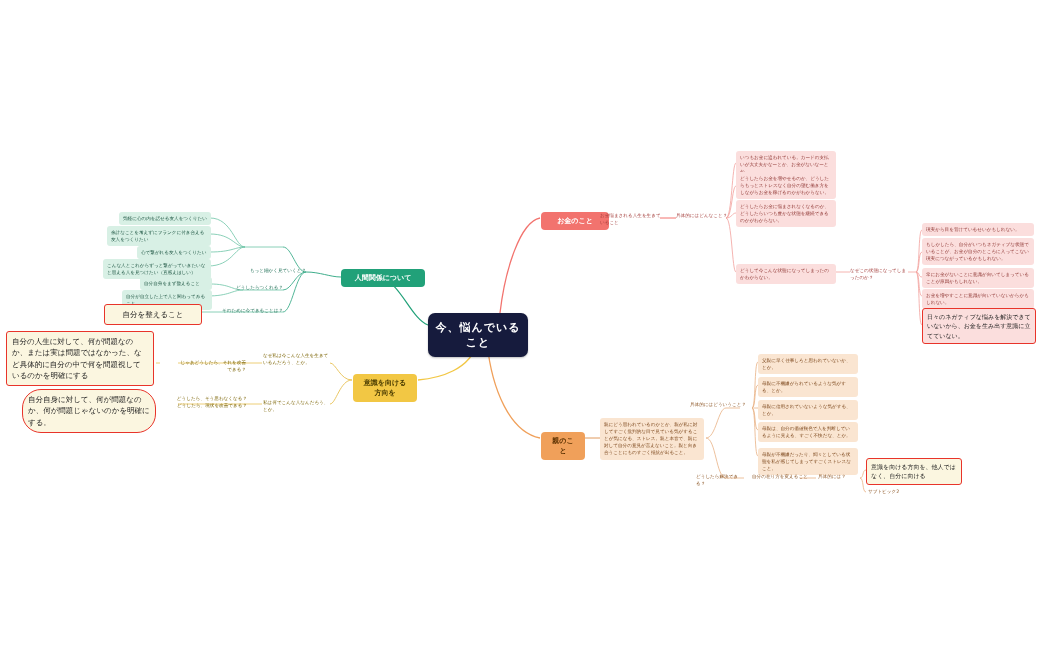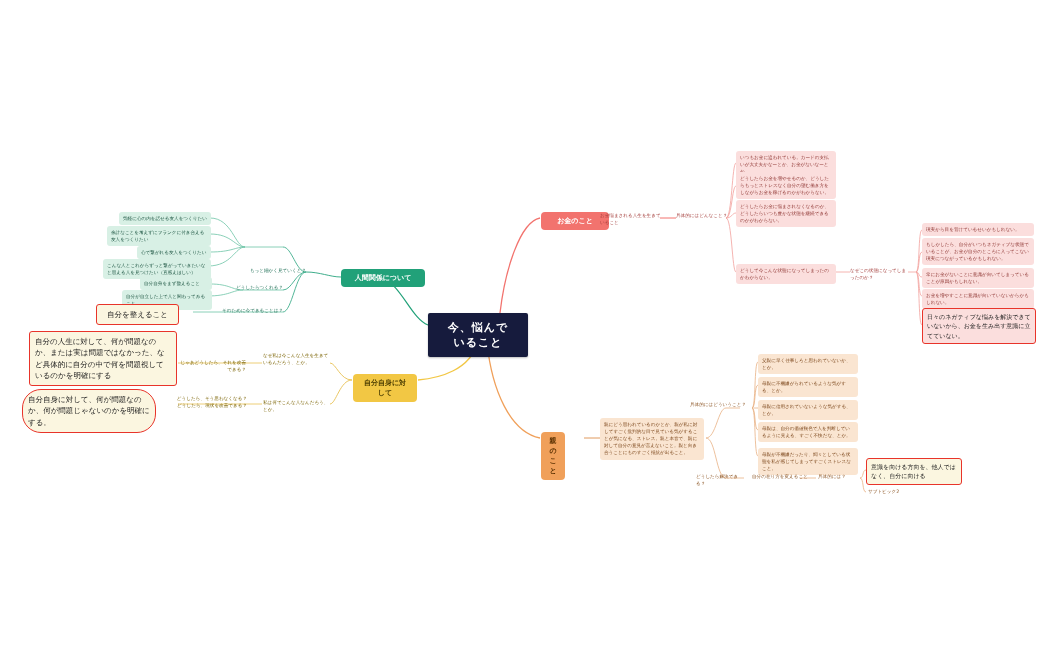--- a/index.html
+++ b/index.html
@@ -12,24 +12,24 @@
     position:relative;
   }
   #canvas { position:absolute; inset:0; }
   svg.links { position:absolute; left:0; top:0; width:1049px; height:650px; pointer-events:none; }
 
   .node { position:absolute; white-space:normal; }
 
   
   .root {
     background:#161b3d; color:#ffffff;
-    border-radius:2px;
+    border-radius:7px;
     font-size:11px; font-weight:bold;
     letter-spacing:1px;
-    padding:7px 14px;
+    padding:7px 2px;
     text-align:center;
     box-shadow:0 1px 2px rgba(0,0,0,.25);
   }
 
   
   .head { border-radius:4px; font-size:7px; font-weight:bold; padding:4px 8px; text-align:center; color:#fff; }
   .head.green  { background:#21a179; }
   .head.red    { background:#f2736e; }
   .head.yellow { background:#f2c744; color:#4a3c00; }
   .head.orange { background:#f0a05a; color:#5a3000; }
@@ -128,53 +128,53 @@
   <div class="node pill green" style="left:119px; top:212px; width:92px;">気軽に心の内を話せる友人をつくりたい</div>
   <div class="node pill green" style="left:107px; top:226px; width:104px;">余計なことを考えずにフランクに付き合える友人をつくりたい</div>
   <div class="node pill green" style="left:137px; top:246px; width:74px;">心で繋がれる友人をつくりたい</div>
   <div class="node pill green" style="left:103px; top:259px; width:108px;">こんな人とこれからずっと繋がっていきたいなと思える人を見つけたい（直感えほしい）</div>
 
   <div class="node lbl green" style="left:217px; top:285px; width:66px; text-align:right;">どうしたらつくれる？</div>
   <div class="node pill green" style="left:140px; top:277px; width:72px;">自分自身をまず整えること</div>
   <div class="node pill green" style="left:122px; top:290px; width:90px;">自分が自立した上で人と関わってみること</div>
 
   <div class="node lbl green" style="left:197px; top:308px; width:86px; text-align:right;">そのために今できることは？</div>
-  <div class="node hl small" style="left:96px; top:304px; width:83px; text-align:center;">自分を整えること</div>
+  <div class="node hl small" style="left:104px; top:304px; width:98px; text-align:center;">自分を整えること</div>
 
   <div class="node head red" style="left:541px; top:212px; width:68px;">お金のこと</div>
 
   <div class="node lbl red" style="left:600px; top:213px; width:62px;">お金悩まされる人生を生きていること</div>
   <div class="node lbl red" style="left:676px; top:213px; width:52px;">具体的にはどんなこと？</div>
 
   <div class="node pill red" style="left:736px; top:151px; width:100px;">いつもお金に追われている。カードの支払いが大丈夫かなーとか、お金がないなーとか。</div>
   <div class="node pill red" style="left:736px; top:172px; width:100px;">どうしたらお金を増やせるのか、どうしたらもっとストレスなく自分の望む働き方をしながらお金を稼げるのかがわからない。</div>
   <div class="node pill red" style="left:736px; top:200px; width:100px;">どうしたらお金に悩まされなくなるのか、どうしたらいつも豊かな状態を継続できるのかがわからない。</div>
   <div class="node pill red" style="left:736px; top:264px; width:100px;">どうして今こんな状態になってしまったのかわからない。</div>
 
   <div class="node lbl red" style="left:850px; top:268px; width:58px;">なぜこの状態になってしまったのか？</div>
 
   <div class="node pill red" style="left:922px; top:223px; width:112px;">現実から目を背けているせいかもしれない。</div>
   <div class="node pill red" style="left:922px; top:238px; width:112px;">もしかしたら、自分がいつもネガティブな状態でいることが、お金が自分のところに入ってこない現実につながっているかもしれない。</div>
   <div class="node pill red" style="left:922px; top:268px; width:112px;">常にお金がないことに意識が向いてしまっていることが原因かもしれない。</div>
   <div class="node pill red" style="left:922px; top:289px; width:112px;">お金を増やすことに意識が向いていないからかもしれない。</div>
 
   <div class="node hl tiny pinkbg" style="left:922px; top:308px; width:114px;">日々のネガティブな悩みを解決できていないから、お金を生み出す意識に立てていない。</div>
 
-  <div class="node head yellow" style="left:353px; top:374px; width:64px;">自分自身に対して</div>
+  <div class="node head yellow" style="left:353px; top:374px; width:64px;">意識を向ける方向を</div>
 
   <div class="node lbl yellow" style="left:263px; top:353px; width:68px;">なぜ私は今こんな人生を生きているんだろう、とか。</div>
   <div class="node lbl yellow" style="left:178px; top:360px; width:68px; text-align:right;">じゃあどうしたら、それを改善できる？</div>
 
   <div class="node lbl yellow" style="left:263px; top:400px; width:68px;">私は何でこんな人なんだろう、とか。</div>
   <div class="node lbl yellow" style="left:175px; top:396px; width:72px; text-align:right;">どうしたら、そう思わなくなる？どうしたら、現状を改善できる？</div>
 
-  <div class="node hl small" style="left:6px; top:331px; width:148px;margin-left:23px;">自分の人生に対して、何が問題なのか、または実は問題ではなかった、など具体的に自分の中で何を問題視しているのかを明確にする</div>
+  <div class="node hl small" style="left:6px; top:331px; width:148px;">自分の人生に対して、何が問題なのか、または実は問題ではなかった、など具体的に自分の中で何を問題視しているのかを明確にする</div>
   <div class="node hl small" style="left:22px; top:389px; width:134px;border-radius:19px;">自分自身に対して、何が問題なのか、何が問題じゃないのかを明確にする。</div>
 
-  <div class="node head orange" style="left:541px; top:432px; width:24px;">親のこと</div>
+  <div class="node head orange" style="left:541px; top:432px; width:44px;">親のこと</div>
 
   <div class="node pill orange" style="left:600px; top:418px; width:104px;">親にどう思われているのかとか、親が私に対してすごく批判的な目で見ている気がすることが気になる、ストレス。親と本音で、親に対して自分の意見が言えないこと。親と向き合うことにものすごく抵抗が出ること。</div>
 
   <div class="node lbl orange" style="left:690px; top:402px; width:56px; text-align:right;">具体的にはどういうこと？</div>
 
   <div class="node pill orange" style="left:758px; top:354px; width:100px;">父親に早く仕事しろと思われていないか、とか。</div>
   <div class="node pill orange" style="left:758px; top:377px; width:100px;">母親に不機嫌がられているような気がする、とか。</div>
   <div class="node pill orange" style="left:758px; top:400px; width:100px;">母親に信用されていないような気がする、とか。</div>
   <div class="node pill orange" style="left:758px; top:422px; width:100px;">母親は、自分の価値観色で人を判断しているように見える、すごく不快だな、とか。</div>
   <div class="node pill orange" style="left:758px; top:448px; width:100px;">母親が不機嫌だったり、悶々としている状態を私が感じてしまってすごくストレスなこと。</div>

